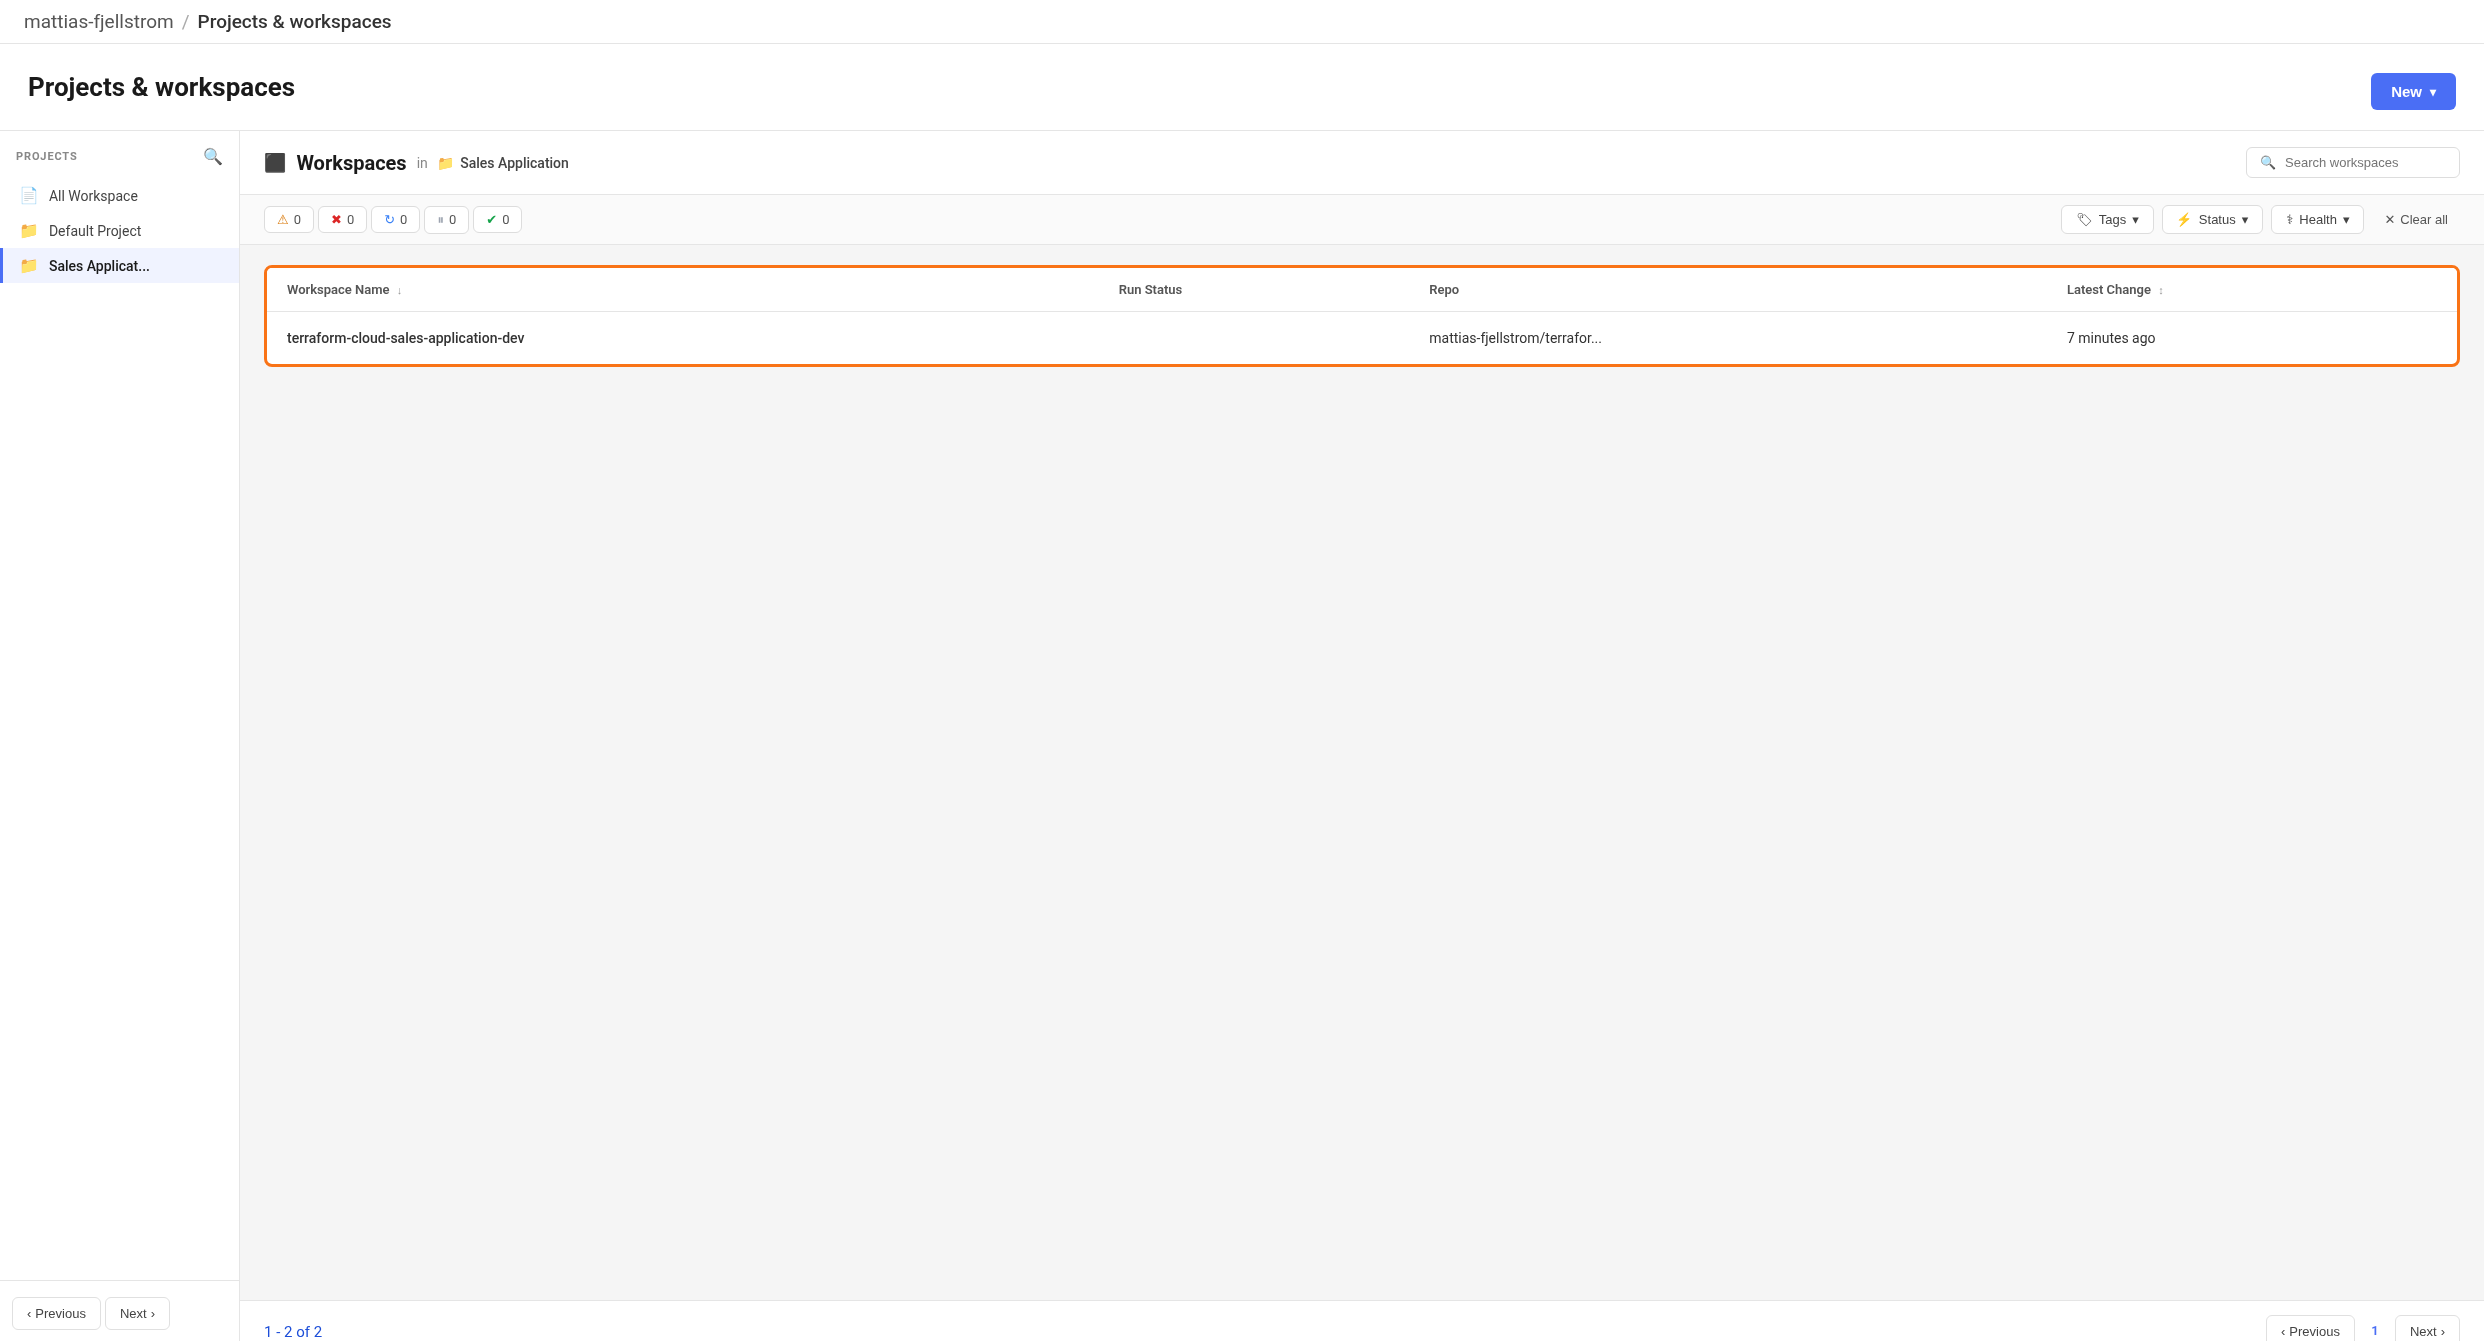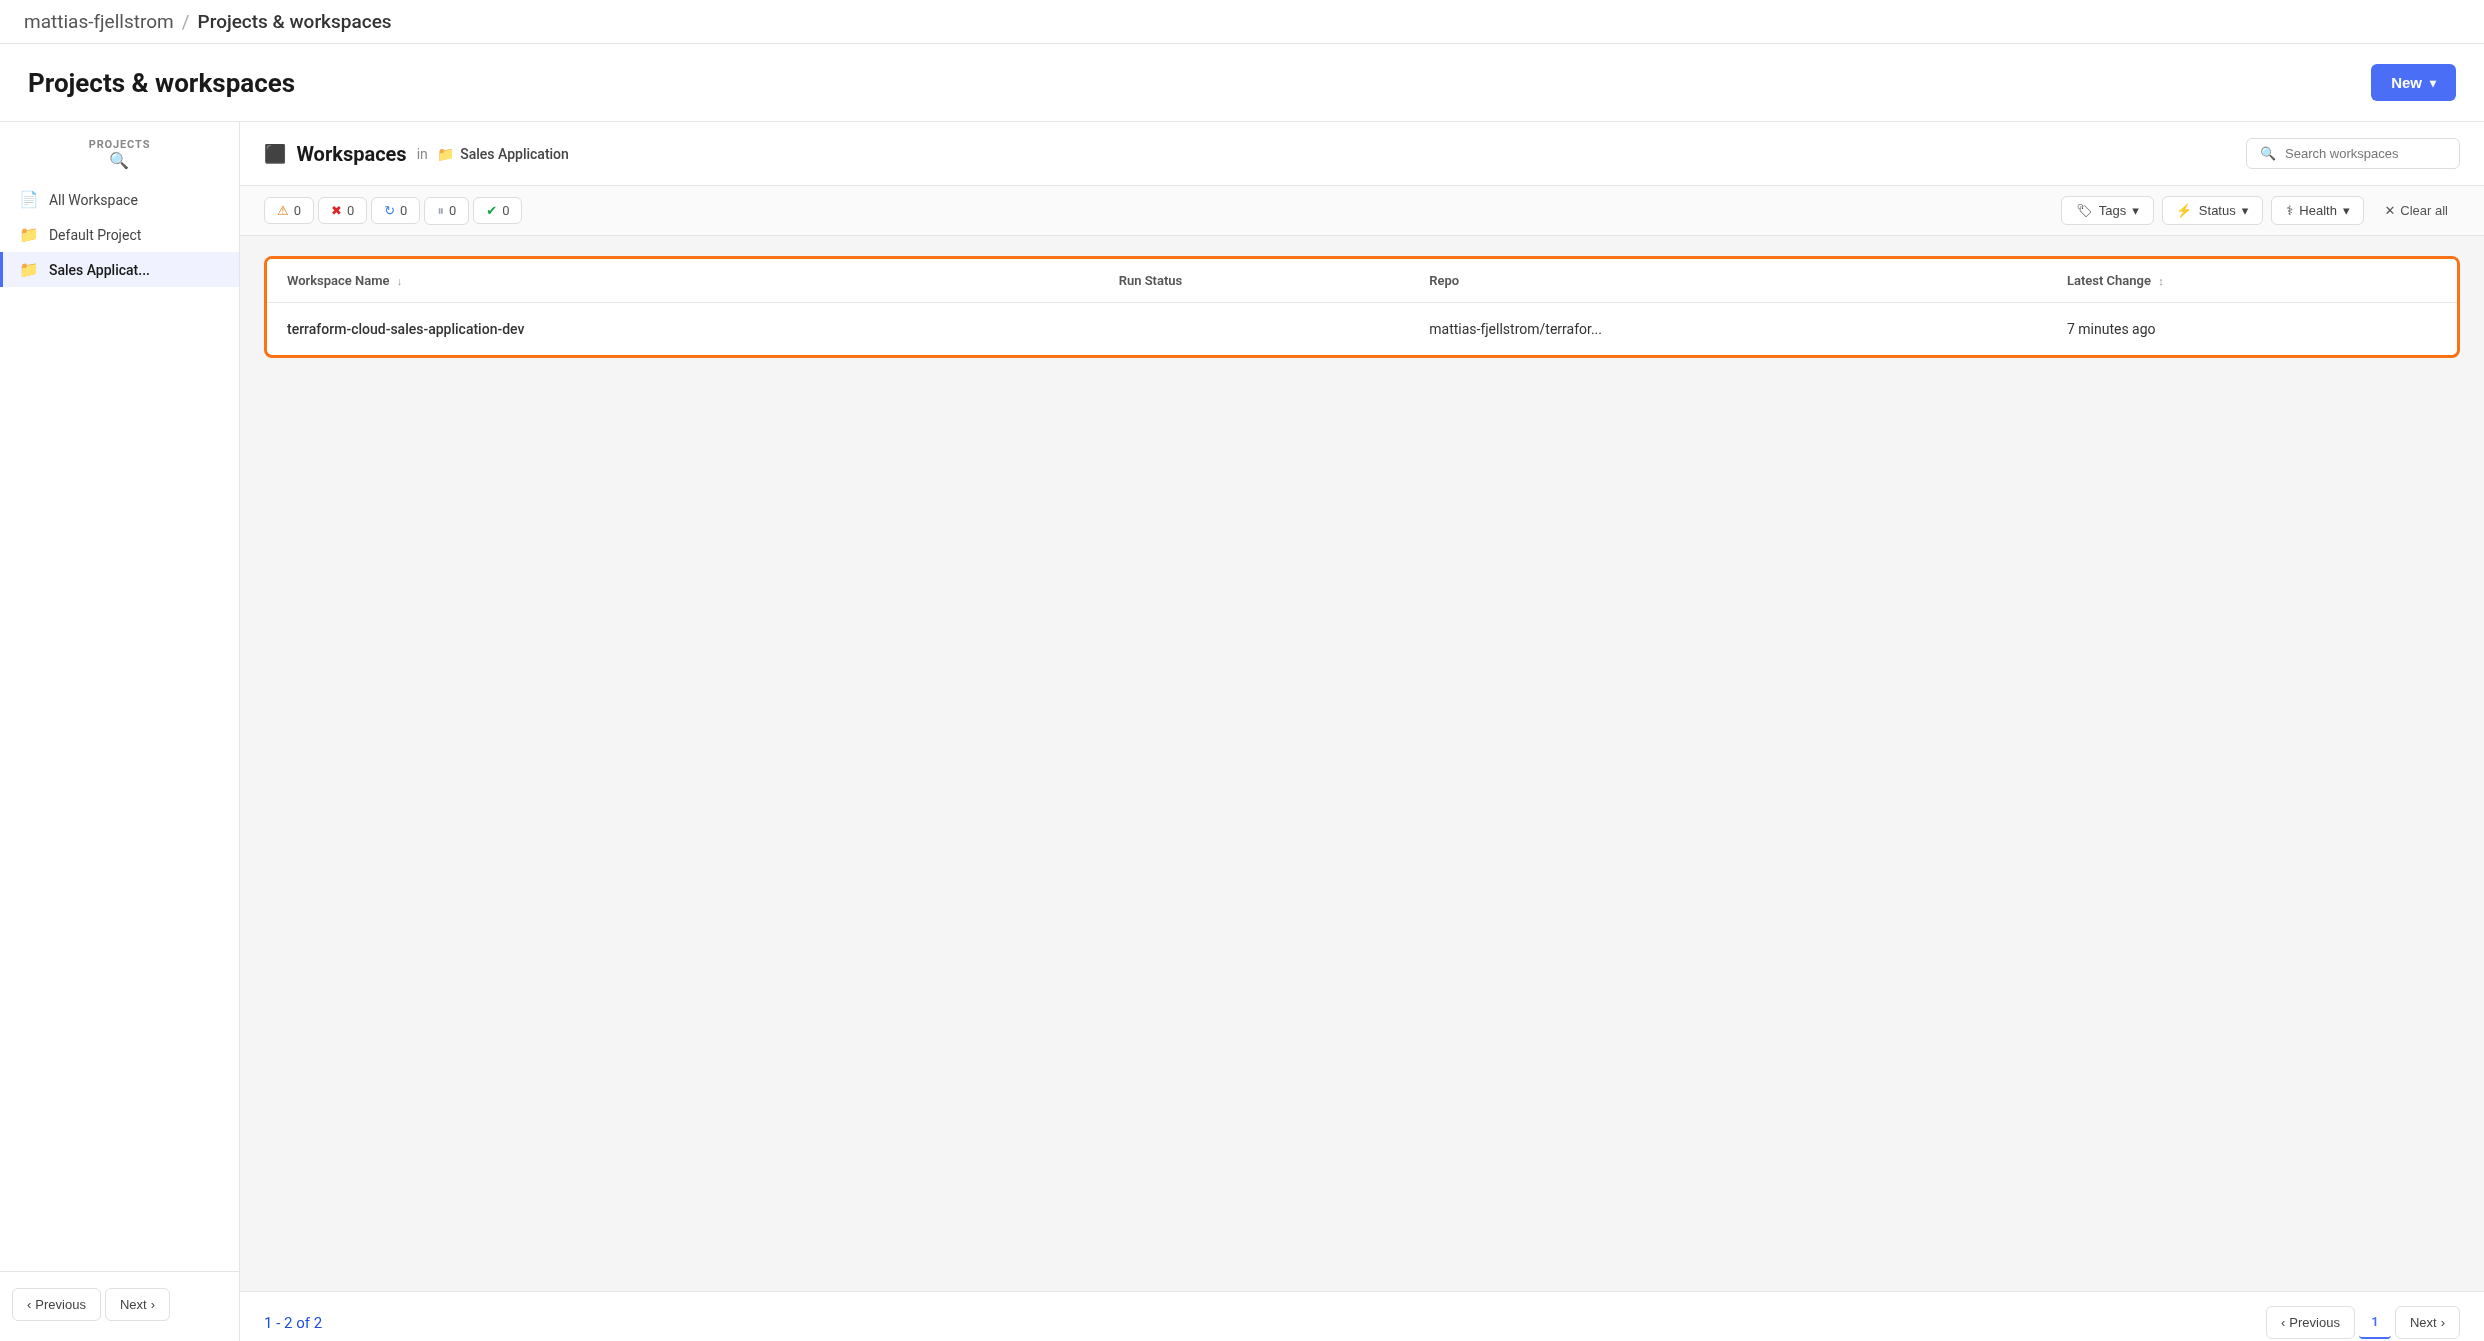--- a/index.html
+++ b/index.html
@@ -37,20 +37,21 @@
       color: #fff;
       border: none;
       border-radius: 6px;
       padding: 10px 20px;
       font-size: 15px;
       font-weight: 600;
       cursor: pointer;
       display: flex;
       align-items: center;
       gap: 8px;
+      margin-top: 9px;
     }
     .new-button .chevron { font-size: 12px; }
 
     .main-layout {
       display: flex;
       height: calc(100vh - 110px);
       background: #f5f5f5;
     }
 
     .sidebar {
@@ -60,21 +61,20 @@
       padding: 16px 0;
       flex-shrink: 0;
       display: flex;
       flex-direction: column;
     }
     .sidebar-header {
       display: flex;
       align-items: center;
       justify-content: space-between;
       padding: 0 16px 12px 16px;
-      flex-direction: column;
     }
     .sidebar-title {
       font-size: 11px;
       font-weight: 700;
       color: #888;
       letter-spacing: 0.08em;
       text-transform: uppercase;
     }
     .sidebar-search-icon { color: #aaa; cursor: pointer; font-size: 16px; }
 

